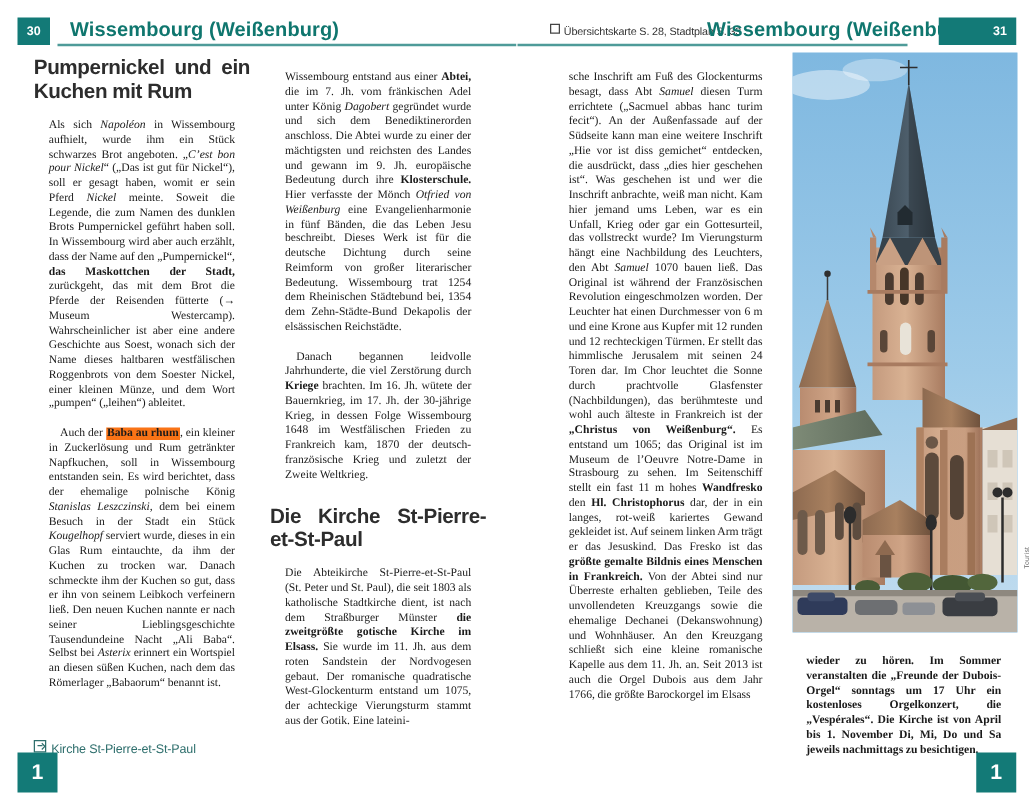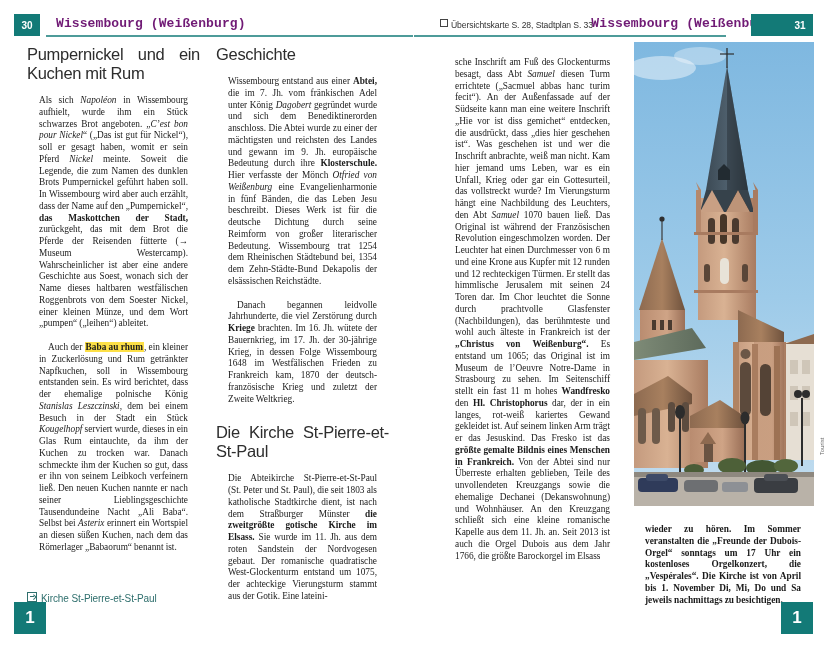--- a/index.html
+++ b/index.html
@@ -14,22 +14,22 @@
   .head{position:absolute;top:14px;height:22px;}
   .folio{
     width:26px;height:22px;background:#137a77;color:#fff;
     font-family:"Liberation Sans",sans-serif;font-weight:bold;font-size:10px;
     display:flex;align-items:center;justify-content:center;
     position:absolute;top:0;
   }
   .head-rule{position:absolute;height:1.5px;background:#137a77;opacity:.75;top:21px;}
   .head-title{
     position:absolute;top:2px;
-    font-family:Liberation Mono, monospace;
-    font-size:13px;font-weight:bold;color:#701a75;letter-spacing:.1px;
+    font-family:Liberation Sans, sans-serif;
+    font-size:16px;font-weight:bold;color:#0f766e;letter-spacing:.1px;
   }
   .head-note{
     position:absolute;top:5px;
     font-family:"Liberation Sans",sans-serif;
     font-size:8.6px;color:#333;letter-spacing:-.1px;white-space:nowrap;
   }
   .chk{
     display:inline-block;width:6px;height:6px;border:1px solid #444;
     margin-right:3px;vertical-align:1px;
   }
@@ -54,27 +54,27 @@
   }
   .col p{margin:12px;text-indent:9px;}
   .col p.first{text-indent:0;}
   .col1{left:27px;top:45px;width:173px;}
   .col2{left:216px;top:45px;width:173px;}
   .col3{left:443px;top:45px;width:179px;}
   .col4{left:633px;top:512px;width:180px;font-weight:bold;}
 
   h2.sec{
     font-family:"Liberation Sans",sans-serif;
-    font-weight:normal;font-size:16.5px;line-height:19px;
+    font-weight:bold;font-size:16.5px;line-height:19px;
     color:#2d2d2d;margin:0 0 10px 0;letter-spacing:-.3px;
   }
   h2.sec.mt{margin-top:18px;}
   .col i,.col em{font-style:italic;}
   .col b,.col strong{font-weight:bold;}
-  .hl{background:#fde047;padding:0 1px;}
+  .hl{background:#f97316;padding:0 1px;}
 
   
   .caption{
     position:absolute;left:27px;top:592px;
     font-family:Liberation Sans, sans-serif;
     font-size:10px;color:#2f6f6d;letter-spacing:-.1px;white-space:nowrap;
   }
   .capbox{
     display:inline-block;width:8px;height:8px;border:1px solid #2f6f6d;
     margin-right:4px;vertical-align:0px;position:relative;
@@ -134,21 +134,20 @@
 
   <div class="gutter"></div>
 
   <div class="col col1">
     <h2 class="sec">Pumpernickel und ein Kuchen mit Rum</h2>
     <p class="first"><span>Als sich </span><i>Napoléon</i><span> in Wissembourg aufhielt, wurde ihm ein Stück schwarzes Brot angeboten. „</span><i>C’est bon pour Nickel</i><span>“ („Das ist gut für Nickel“), soll er gesagt haben, womit er sein Pferd </span><i>Nickel</i><span> meinte. Soweit die Legende, die zum Namen des dunklen Brots Pumpernickel geführt haben soll. In Wissembourg wird aber auch erzählt, dass der Name auf den „Pumpernickel“, </span><b>das Maskottchen der Stadt,</b><span> zurückgeht, das mit dem Brot die Pferde der Reisenden fütterte (→ Museum Westercamp). Wahrscheinlicher ist aber eine andere Geschichte aus Soest, wonach sich der Name dieses haltbaren westfälischen Roggenbrots von dem Soester Nickel, einer kleinen Münze, und dem Wort „pumpen“ („leihen“) ableitet.</span></p>
     <p><span>Auch der </span><b class="hl">Baba au rhum</b><span>, ein kleiner in Zuckerlösung und Rum getränkter Napfkuchen, soll in Wissembourg entstanden sein. Es wird berichtet, dass der ehemalige polnische König </span><i>Stanislas Leszczinski</i><span>, dem bei einem Besuch in der Stadt ein Stück </span><i>Kougelhopf</i><span> serviert wurde, dieses in ein Glas Rum eintauchte, da ihm der Kuchen zu trocken war. Danach schmeckte ihm der Kuchen so gut, dass er ihn von seinem Leibkoch verfeinern ließ. Den neuen Kuchen nannte er nach seiner Lieblingsgeschichte Tausendundeine Nacht „Ali Baba“. Selbst bei </span><i>Asterix</i><span> erinnert ein Wortspiel an diesen süßen Kuchen, nach dem das Römerlager „Babaorum“ benannt ist.</span></p>
   </div>
 
   <div class="col col2">
-    <h2 class="sec">Geschichte</h2>
     <p class="first"><span>Wissembourg entstand aus einer </span><b>Abtei,</b><span> die im 7. Jh. vom fränkischen Adel unter König </span><i>Dagobert</i><span> gegründet wurde und sich dem Benediktinerorden anschloss. Die Abtei wurde zu einer der mächtigsten und reichsten des Landes und gewann im 9. Jh. europäische Bedeutung durch ihre </span><b>Klosterschule.</b><span> Hier verfasste der Mönch </span><i>Otfried von Weißenburg</i><span> eine Evangelienharmonie in fünf Bänden, die das Leben Jesu beschreibt. Dieses Werk ist für die deutsche Dichtung durch seine Reimform von großer literarischer Bedeutung. Wissembourg trat 1254 dem Rheinischen Städtebund bei, 1354 dem Zehn-Städte-Bund Dekapolis der elsässischen Reichstädte.</span></p>
     <p><span>Danach begannen leidvolle Jahrhunderte, die viel Zerstörung durch </span><b>Kriege</b><span> brachten. Im 16. Jh. wütete der Bauernkrieg, im 17. Jh. der 30-jährige Krieg, in dessen Folge Wissembourg 1648 im Westfälischen Frieden zu Frankreich kam, 1870 der deutsch-französische Krieg und zuletzt der Zweite Weltkrieg.</span></p>
     <h2 class="sec mt">Die Kirche St-Pierre-et-St-Paul</h2>
     <p class="first"><span>Die Abteikirche St-Pierre-et-St-Paul (St. Peter und St. Paul), die seit 1803 als katholische Stadtkirche dient, ist nach dem Straßburger Münster </span><b>die zweitgrößte gotische Kirche im Elsass.</b><span> Sie wurde im 11. Jh. aus dem roten Sandstein der Nordvogesen gebaut. Der romanische quadratische West-Glockenturm entstand um 1075, der achteckige Vierungsturm stammt aus der Gotik. Eine lateini-</span></p>
   </div>
 
   <div class="col col3">
     <p class="first"><span>sche Inschrift am Fuß des Glockenturms besagt, dass Abt </span><i>Samuel</i><span> diesen Turm errichtete („Sacmuel abbas hanc turim fecit“). An der Außenfassade auf der Südseite kann man eine weitere Inschrift „Hie vor ist diss gemichet“ entdecken, die ausdrückt, dass „dies hier geschehen ist“. Was geschehen ist und wer die Inschrift anbrachte, weiß man nicht. Kam hier jemand ums Leben, war es ein Unfall, Krieg oder gar ein Gottesurteil, das vollstreckt wurde? Im Vierungsturm hängt eine Nachbildung des Leuchters, den Abt </span><i>Samuel</i><span> 1070 bauen ließ. Das Original ist während der Französischen Revolution eingeschmolzen worden. Der Leuchter hat einen Durchmesser von 6 m und eine Krone aus Kupfer mit 12 runden und 12 rechteckigen Türmen. Er stellt das himmlische Jerusalem mit seinen 24 Toren dar. Im Chor leuchtet die Sonne durch prachtvolle Glasfenster (Nachbildungen), das berühmteste und wohl auch älteste in Frankreich ist der </span><b>„Christus von Weißenburg“.</b><span> Es entstand um 1065; das Original ist im Museum de l’Oeuvre Notre-Dame in Strasbourg zu sehen. Im Seitenschiff stellt ein fast 11 m hohes </span><b>Wandfresko</b><span> den </span><b>Hl. Christophorus</b><span> dar, der in ein langes, rot-weiß kariertes Gewand gekleidet ist. Auf seinem linken Arm trägt er das Jesuskind. Das Fresko ist das </span><b>größte gemalte Bildnis eines Menschen in Frankreich.</b><span> Von der Abtei sind nur Überreste erhalten geblieben, Teile des unvollendeten Kreuzgangs sowie die ehemalige Dechanei (Dekanswohnung) und Wohnhäuser. An den Kreuzgang schließt sich eine kleine romanische Kapelle aus dem 11. Jh. an. Seit 2013 ist auch die Orgel Dubois aus dem Jahr 1766, die größte Barockorgel im Elsass</span></p>
   </div>
 

